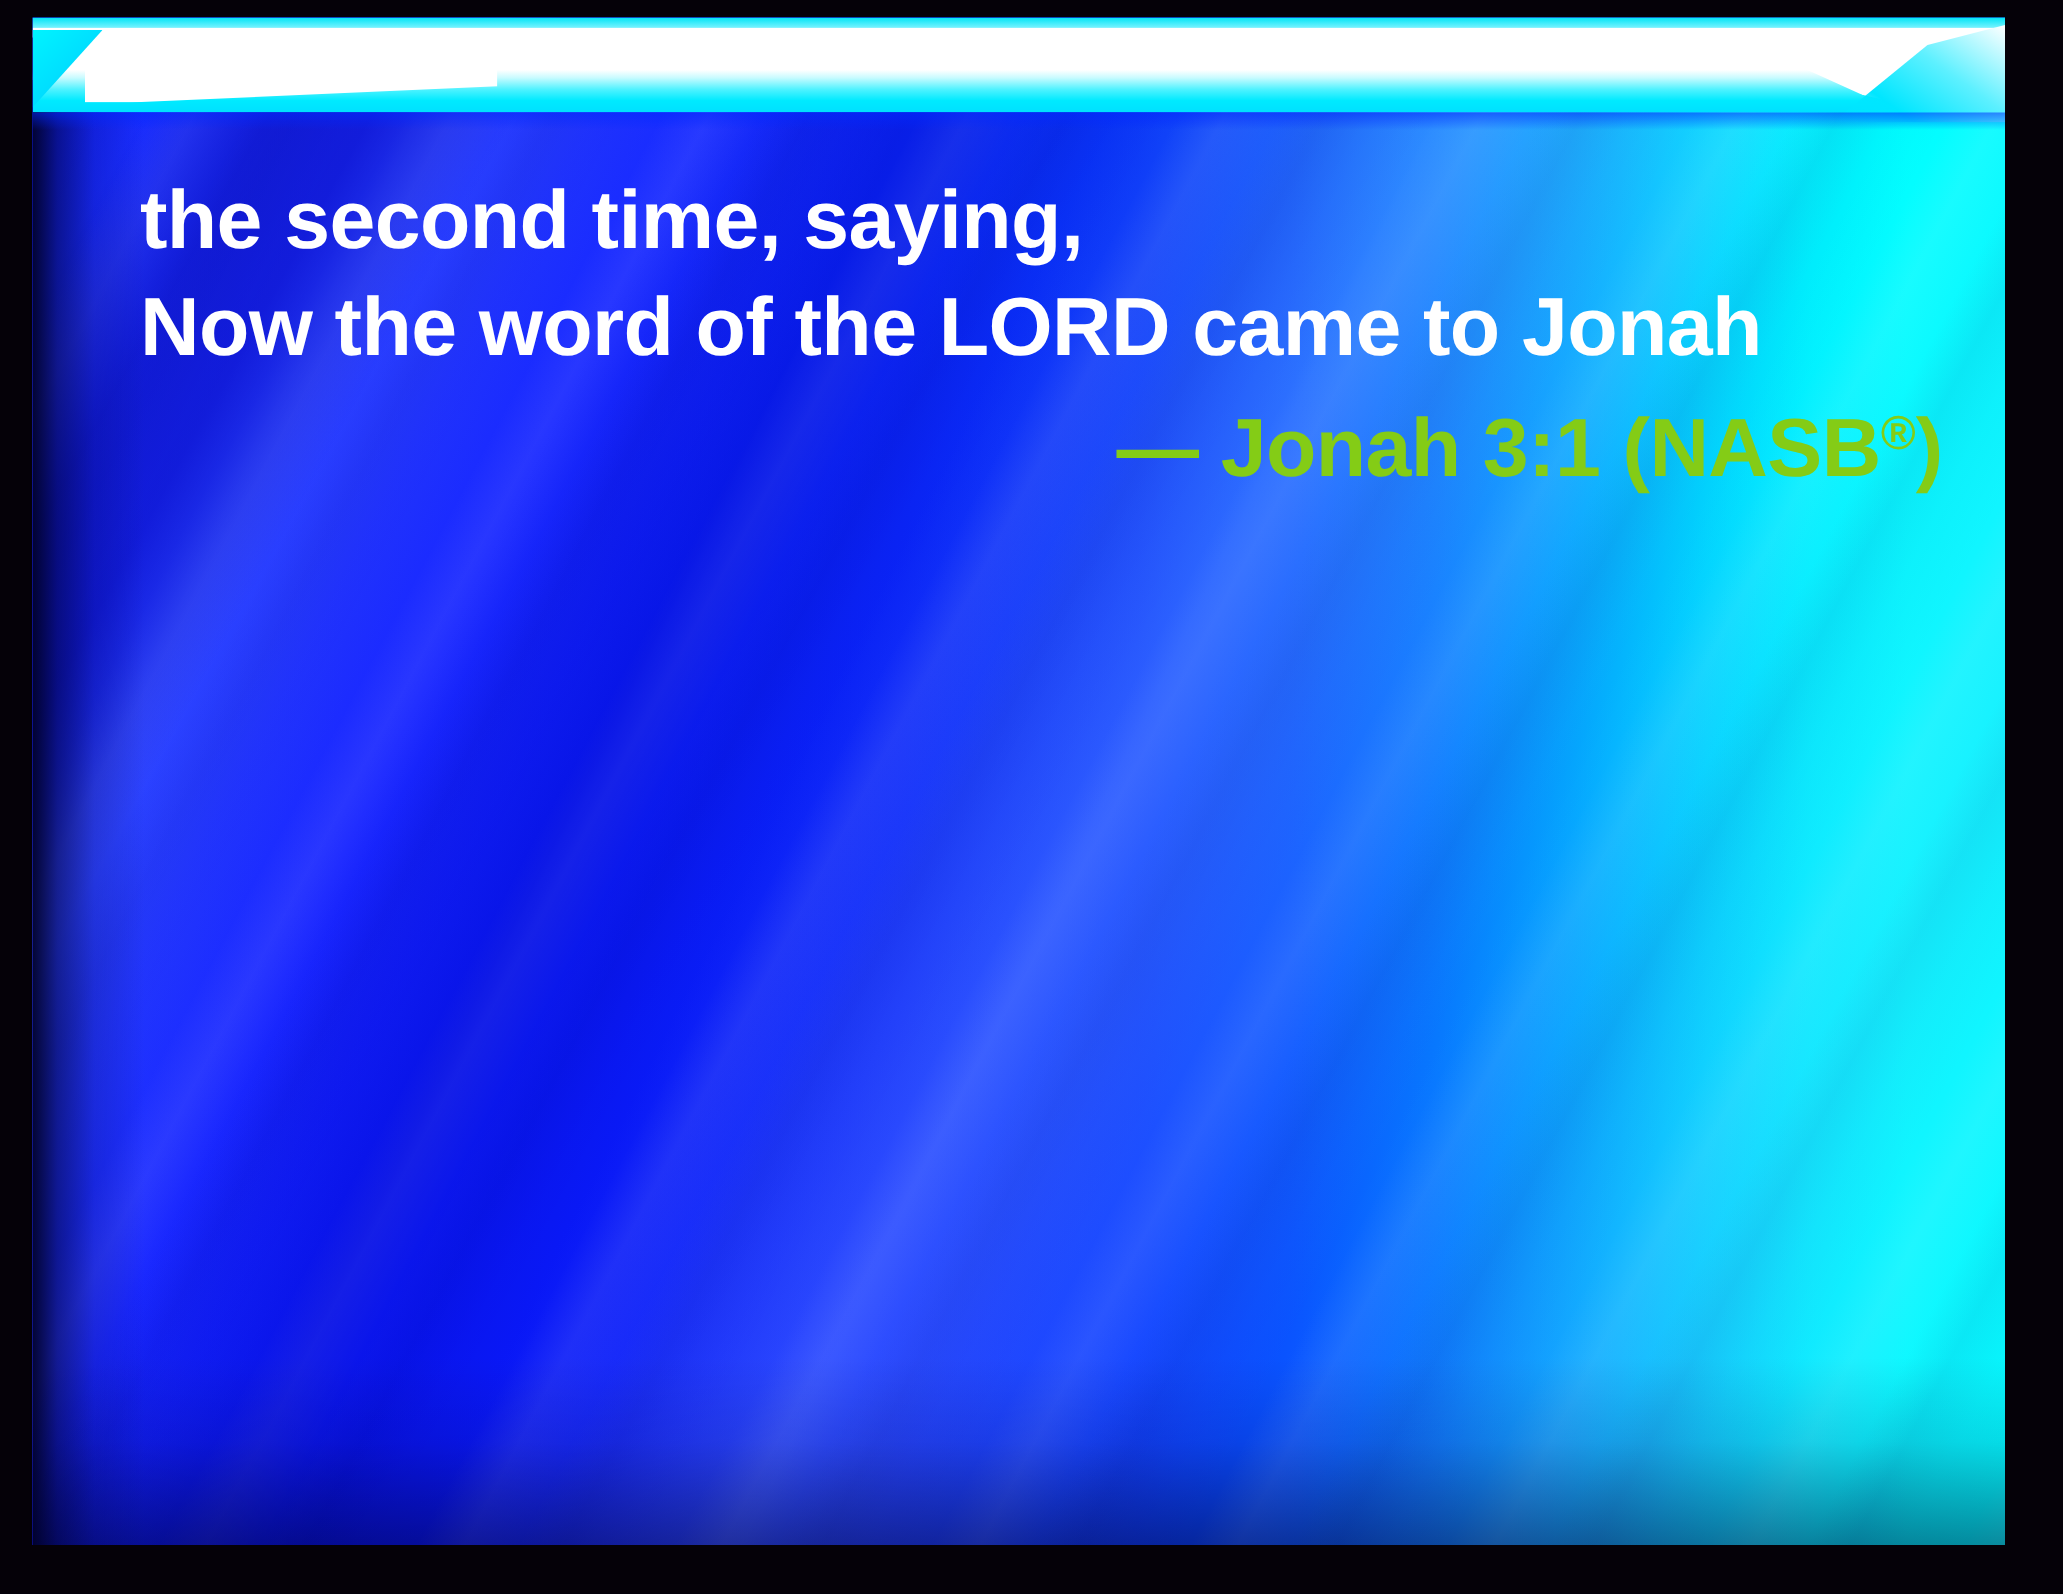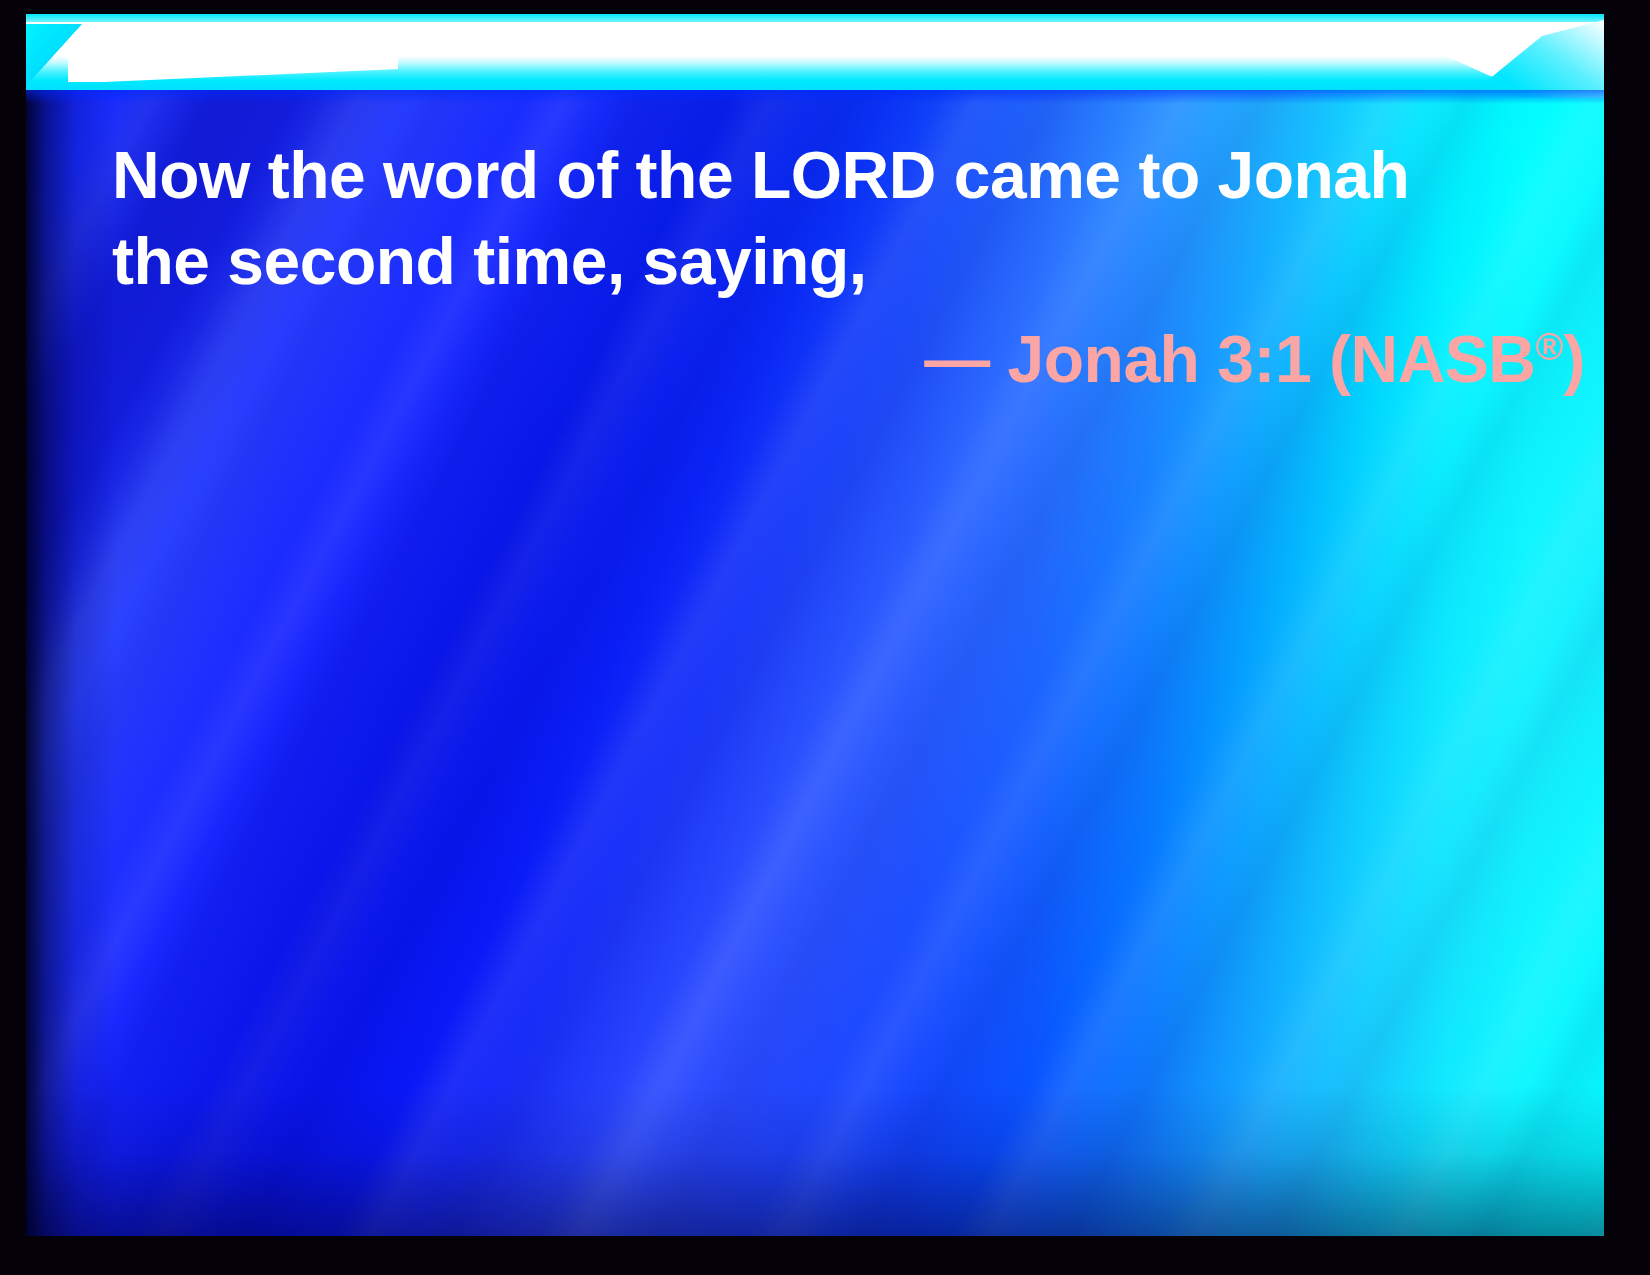--- a/index.html
+++ b/index.html
@@ -201,28 +201,28 @@
   .verse-line {
     font-size: 66px;
     font-weight: bold;
     line-height: 86px;
     color: #ffffff;
     letter-spacing: -0.5px;
     white-space: nowrap;
   }
   .attribution {
     position: absolute;
-    left: 104px;
+    left: 73px;
     top: 290px;
     width: 1455px;
     text-align: right;
     font-size: 66px;
     font-weight: bold;
     line-height: 86px;
-    color: #fca5a5;
+    color: #84cc16;
     letter-spacing: -0.5px;
     white-space: nowrap;
   }
   .reg-mark {
     font-size: 38px;
     vertical-align: 22px;
     letter-spacing: 0;
   }
 </style>
 </head>
@@ -243,20 +243,20 @@
       <div class="band-cyan-top"></div>
       <div class="band-white"></div>
       <div class="band-cyan-bot"></div>
       <div class="band-white-notch"></div>
       <div class="band-cyan-leftwedge"></div>
       <div class="band-cyan-rightwedge"></div>
       <div class="band-shadow-under"></div>
     </div>
 
     <div class="verse">
+      <div class="verse-line">the second time, saying,</div>
       <div class="verse-line">Now the word of the LORD came to Jonah</div>
-      <div class="verse-line">the second time, saying,</div>
     </div>
 
     <div class="attribution"><span>—</span><span>&nbsp;</span><span>Jonah</span><span>&nbsp;</span><span>3:1</span><span>&nbsp;</span><span>(</span><span>NASB</span><span class="reg-mark">®</span><span>)</span></div>
 
   </div>
 </div>
 
 </body></html>

